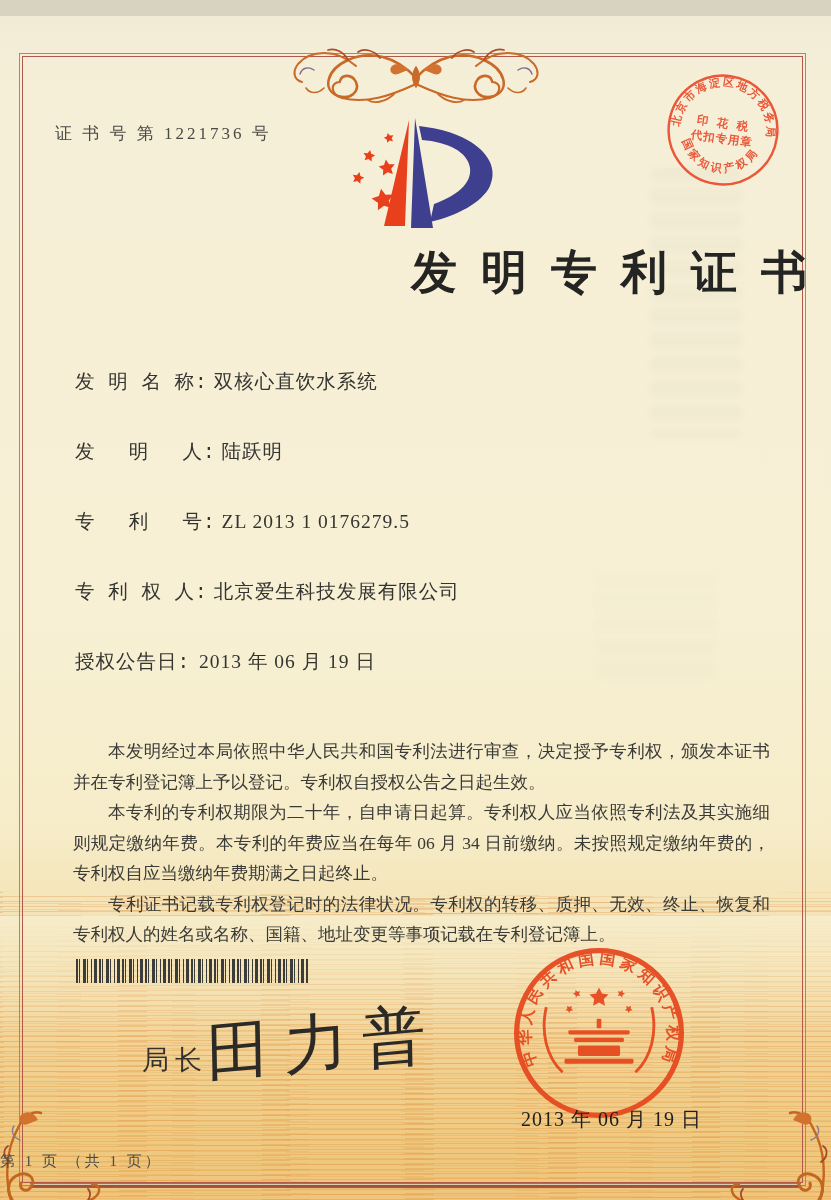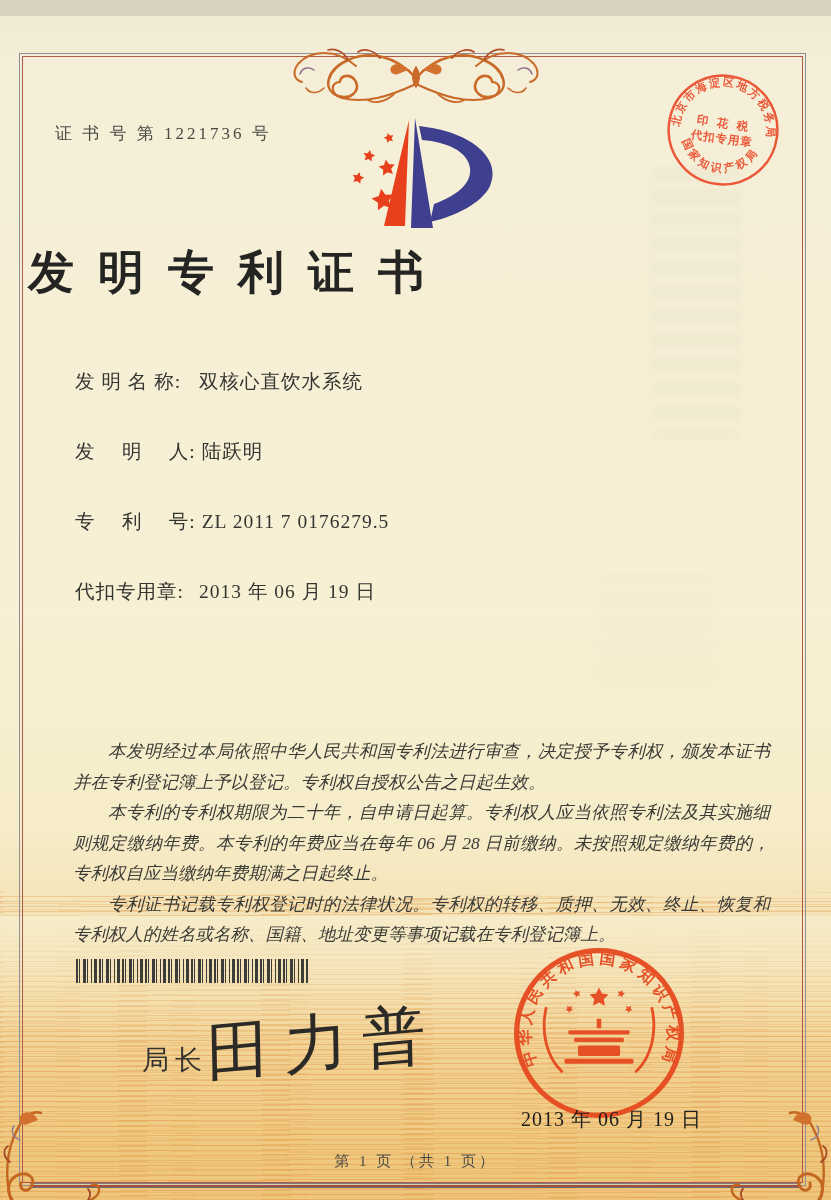--- a/index.html
+++ b/index.html
@@ -20,37 +20,37 @@
   .ghost2{position:absolute;left:596px;top:560px;width:120px;height:110px;border-radius:8px;opacity:.4;filter:blur(4px);
     background:repeating-linear-gradient(180deg,rgba(120,128,110,.09) 0 9px,rgba(120,128,110,.02) 9px 22px);}
   
   .frame{position:absolute;left:19px;right:25px;top:37px;bottom:30px;border:1px solid #8f8f9a;}
   .frame-inner{position:absolute;inset:2px;border:1px solid #b2594a;}
   .bottom-rule{position:absolute;left:30px;right:30px;top:1167px;height:6px;
     background:linear-gradient(180deg,#7c7c88 0 1px,#d9cfae 1px 2px,#a0503e 2px 3.6px,#6d6d78 3.6px 4.6px,rgba(0,0,0,0) 4.6px);}
   
   .cert-no{position:absolute;left:55px;top:106px;font-size:17px;letter-spacing:3px;color:#4a4a45;}
   .logo{position:absolute;left:332px;top:102px;}
-  .title{position:absolute;left:0;right:0;top:226px;text-align:left;font-size:46px;font-weight:700;
+  .title{position:absolute;left:0;right:0;top:226px;text-align:right;font-size:46px;font-weight:700;
     letter-spacing:24px;padding-left:28px;color:#242422;}
   .fields{position:absolute;left:75px;top:352px;width:640px;display:flex;flex-direction:column;gap:43px;font-size:19.5px;}
   .field-row{white-space:nowrap;letter-spacing:1px;color:#343431;}
-  .field-label{display:inline-block;min-width:118px;}
+  .field-label{display:inline-block;min-width:118px;font-family:Liberation Mono, monospace;}
   .field-value{margin-left:6px;}
   .body-text{position:absolute;left:73px;top:720px;width:697px;font-size:17.5px;line-height:30.5px;
-    color:#3a3a36;text-align:justify;font-style:italic;}
+    color:#3a3a36;text-align:justify;}
   .body-text p{margin:0;text-indent:2em;}
   .barcode{position:absolute;left:76px;top:943px;width:232px;height:24px;
     background:repeating-linear-gradient(90deg,#3c3c38 0 2px,rgba(0,0,0,0) 2px 3px,#3c3c38 3px 4px,rgba(0,0,0,0) 4px 7px,#3c3c38 7px 10px,rgba(0,0,0,0) 10px 11px,#3c3c38 11px 12px,rgba(0,0,0,0) 12px 15px,#3c3c38 15px 16px,rgba(0,0,0,0) 16px 18px,#3c3c38 18px 21px,rgba(0,0,0,0) 21px 23px);}
   .sig-title{position:absolute;left:142px;top:1026px;font-size:27px;letter-spacing:6px;color:#33322e;}
   .sig-name{position:absolute;left:206px;top:984px;font-size:64px;letter-spacing:14px;color:#2b2a26;
     transform:rotate(-5deg) skewX(-4deg);font-family:"Liberation Serif",serif;}
   .seal{position:absolute;left:508px;top:926px;opacity:.95;}
   .seal-date{position:absolute;left:521px;top:1090px;font-size:20px;letter-spacing:1px;color:#1e1e1c;z-index:5;}
-  .footer{position:absolute;left:0;right:0;top:1136px;text-align:center;font-size:15px;letter-spacing:3px;color:#4c4c46;}
+  .footer{position:absolute;left:0;right:0;top:1136px;text-align:left;font-size:15px;letter-spacing:3px;color:#4c4c46;}
   .tax-stamp{position:absolute;left:661px;top:52px;transform:rotate(8deg);opacity:.92;}
   .ornament-top{position:absolute;left:284px;top:20px;}
   .flourish-bl{position:absolute;left:-4px;top:1076px;}
   .flourish-br{position:absolute;right:-4px;top:1076px;transform:scaleX(-1);}
 </style>
 </head>
 <body>
 
 <div class="page">
 
@@ -130,30 +130,33 @@
   <div class="title">发明专利证书</div>
 
   <div class="fields">
     <div class="field-row">
       <span class="field-label">发 明 名 称:</span><span class="field-value">双核心直饮水系统</span>
     </div>
     <div class="field-row">
       <span class="field-label">发　 明　 人:</span><span class="field-value">陆跃明</span>
     </div>
     <div class="field-row">
-      <span class="field-label">专　 利　 号:</span><span class="field-value">ZL 2011 7 0176279.5</span>
-    </div>
-    <div class="field-row">
-      <span class="field-label">代扣专用章:</span><span class="field-value">2013 年 06 月 19 日</span>
+      <span class="field-label">专　 利　 号:</span><span class="field-value">ZL 2013 1 0176279.5</span>
+    </div>
+    <div class="field-row">
+      <span class="field-label">专 利 权 人:</span><span class="field-value">北京爱生科技发展有限公司</span>
+    </div>
+    <div class="field-row">
+      <span class="field-label">授权公告日:</span><span class="field-value">2013 年 06 月 19 日</span>
     </div>
   </div>
 
   <div class="body-text">
     <p>本发明经过本局依照中华人民共和国专利法进行审查，决定授予专利权，颁发本证书并在专利登记簿上予以登记。专利权自授权公告之日起生效。</p>
-    <p>本专利的专利权期限为二十年，自申请日起算。专利权人应当依照专利法及其实施细则规定缴纳年费。本专利的年费应当在每年 06 月 28 日前缴纳。未按照规定缴纳年费的，专利权自应当缴纳年费期满之日起终止。</p>
+    <p>本专利的专利权期限为二十年，自申请日起算。专利权人应当依照专利法及其实施细则规定缴纳年费。本专利的年费应当在每年 06 月 34 日前缴纳。未按照规定缴纳年费的，专利权自应当缴纳年费期满之日起终止。</p>
     <p>专利证书记载专利权登记时的法律状况。专利权的转移、质押、无效、终止、恢复和专利权人的姓名或名称、国籍、地址变更等事项记载在专利登记簿上。</p>
   </div>
 
   <div class="barcode"></div>
 
   <div class="sig-title">局长</div>
   <div class="sig-name">田力普</div>
 
   <svg class="seal" width="182" height="182" viewBox="0 0 190 190">
     <defs>

